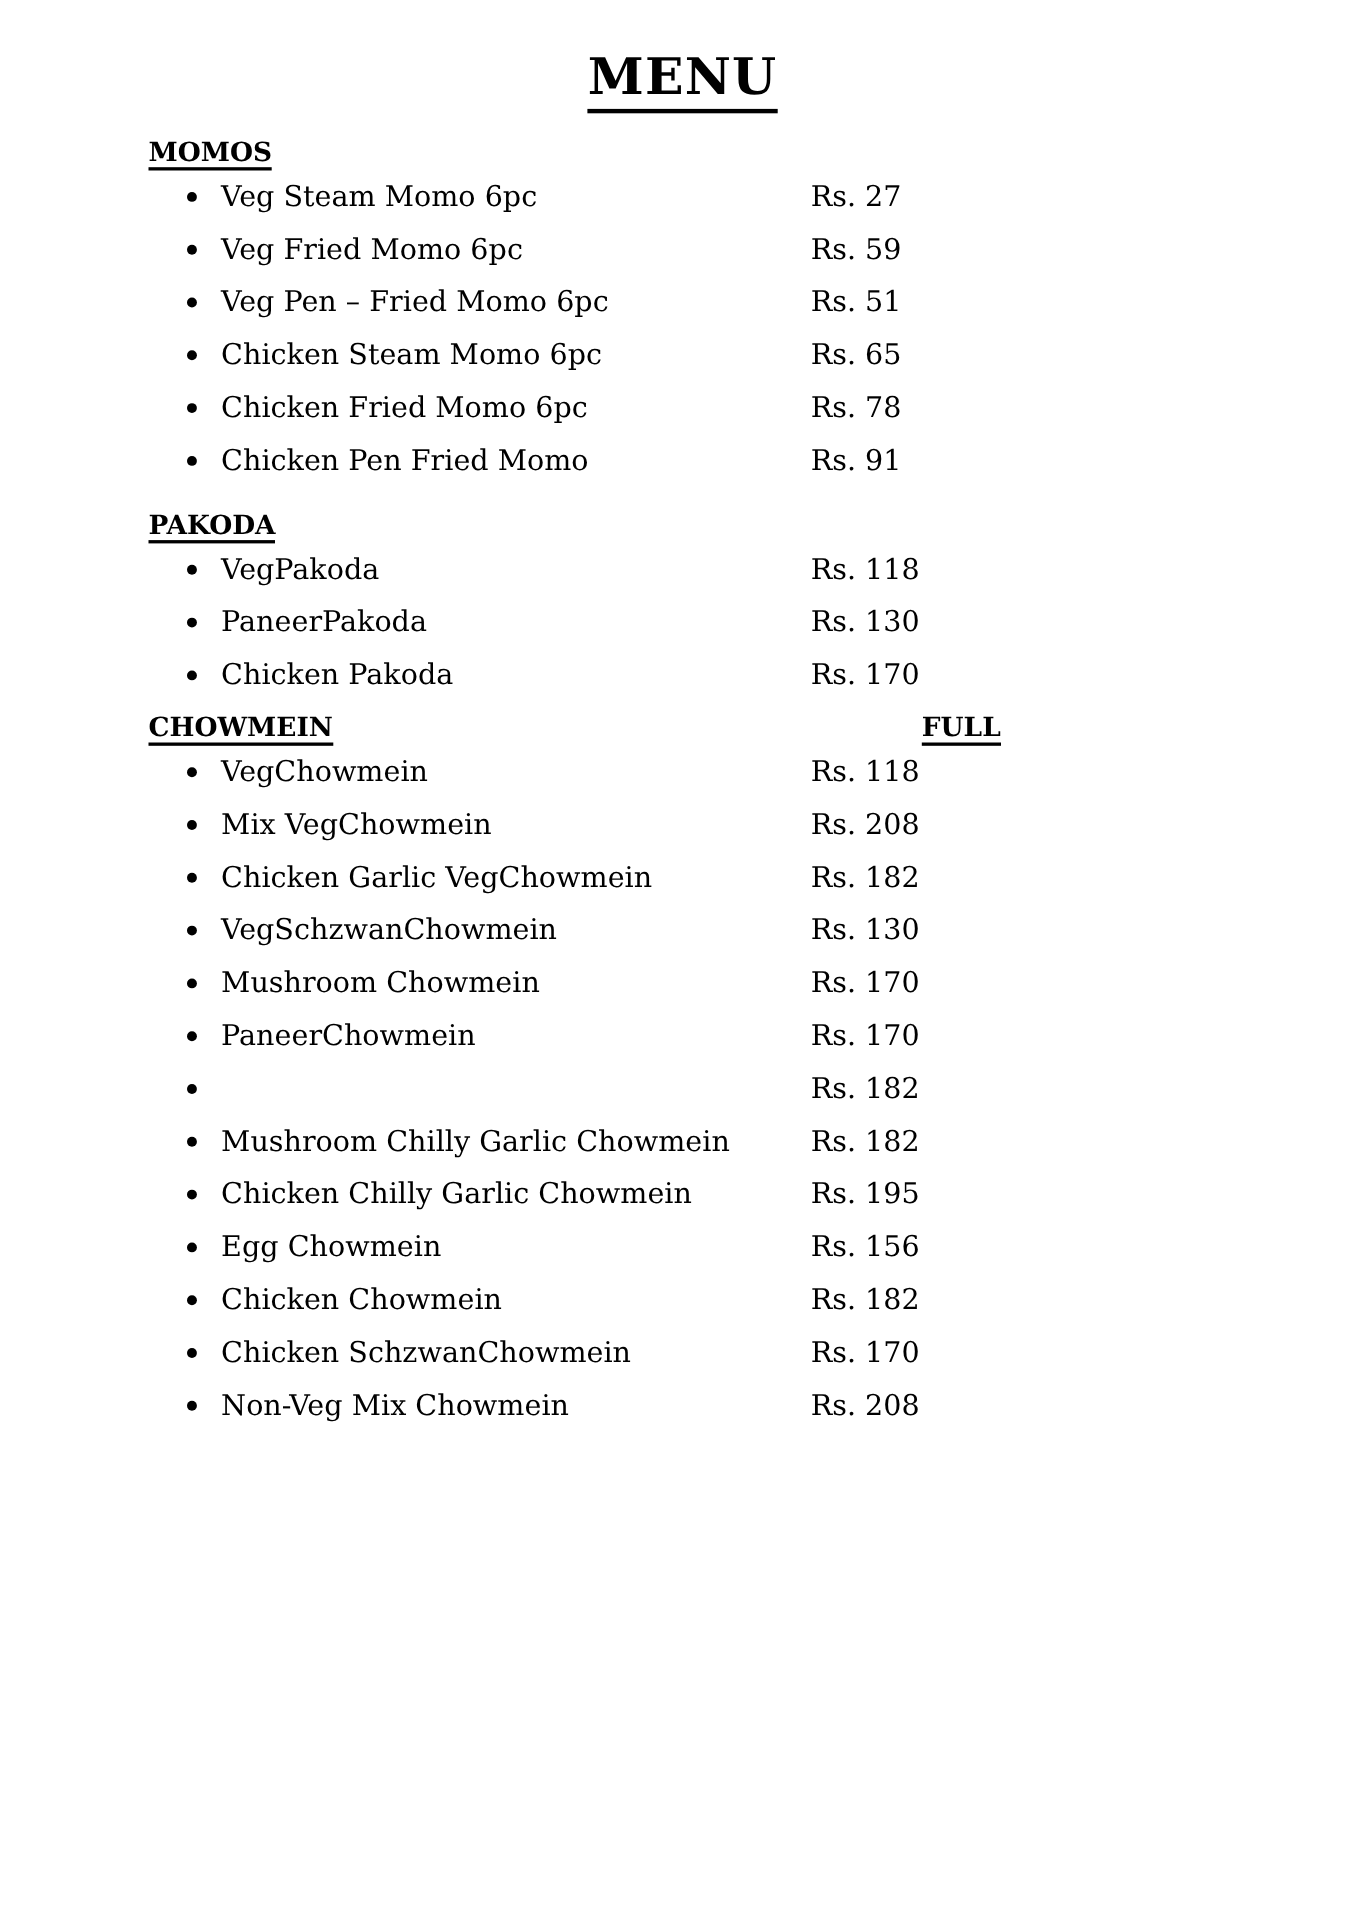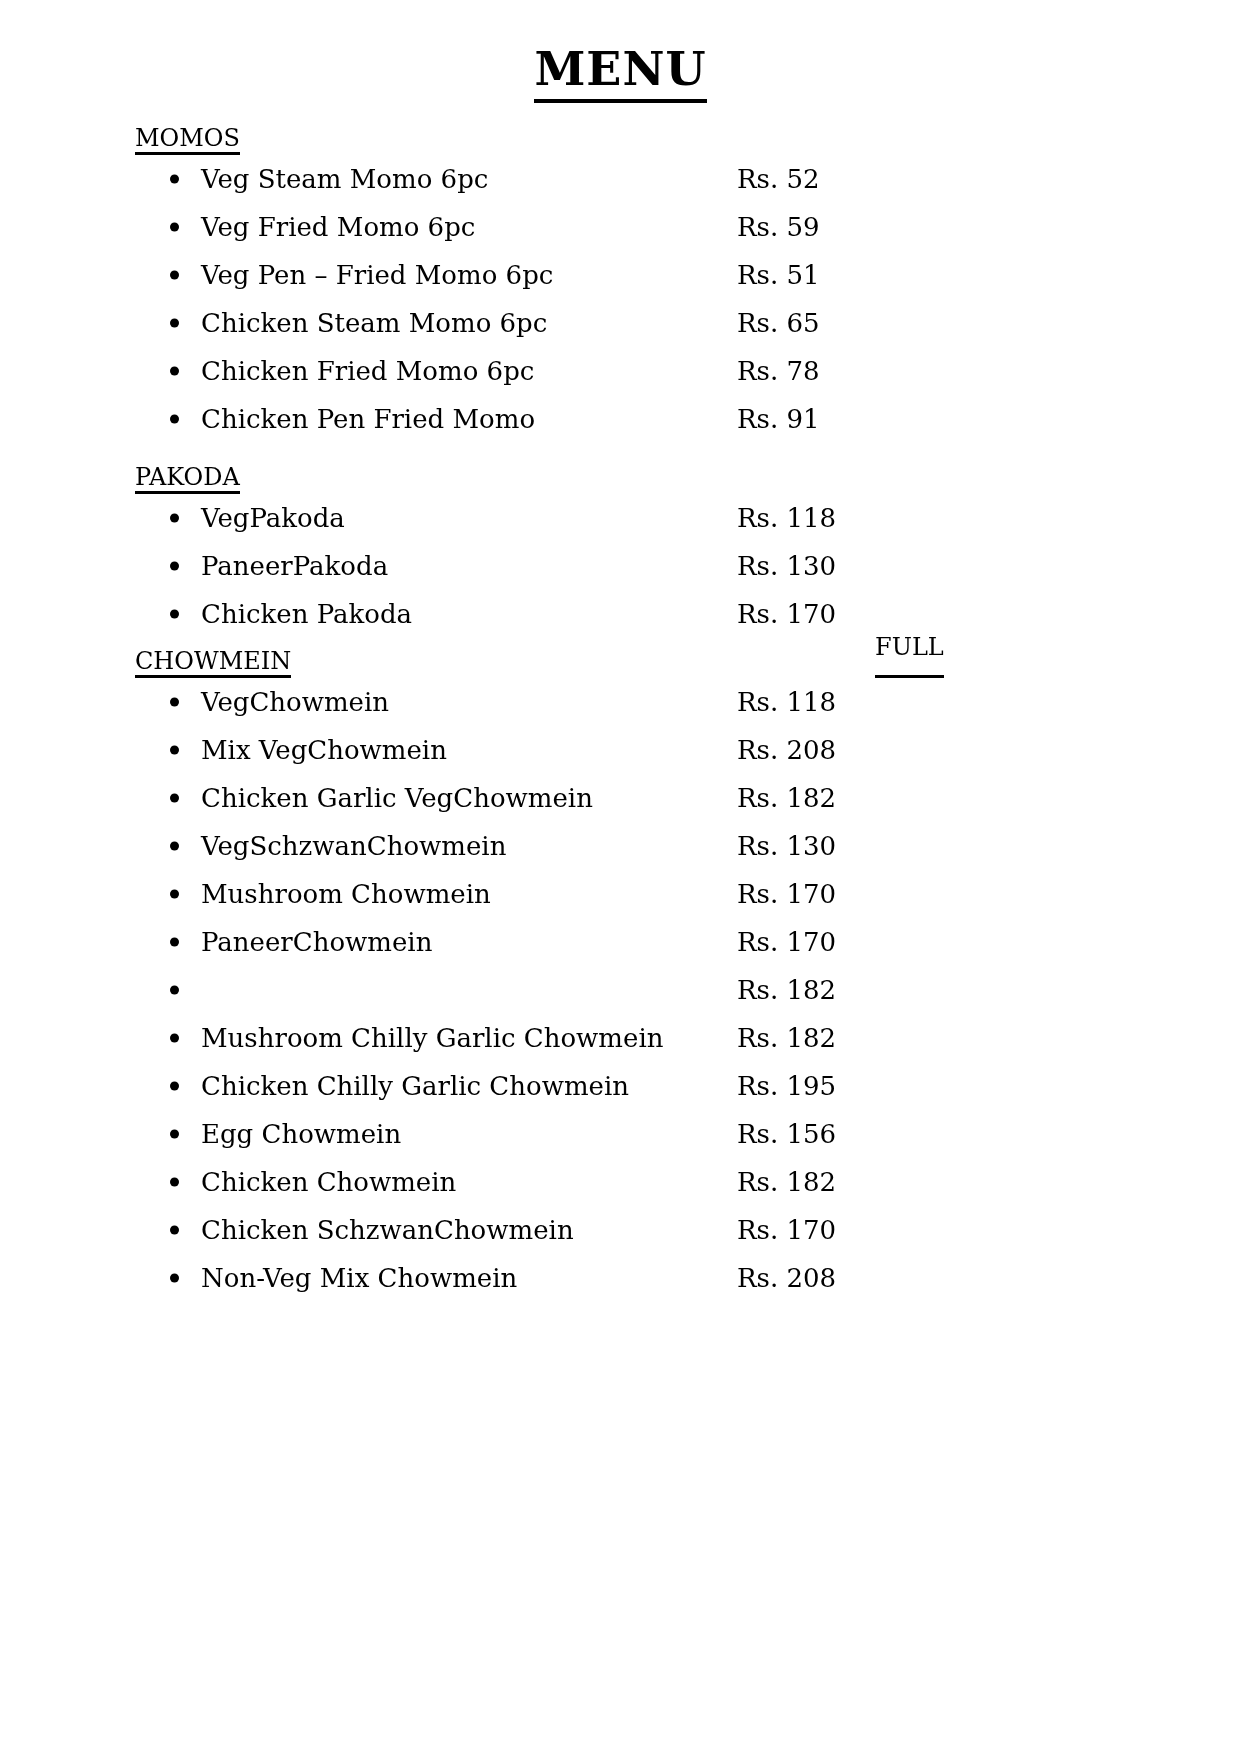--- a/index.html
+++ b/index.html
@@ -34,36 +34,36 @@
     line-height: 1.0;
   }
   .menu-title span {
     border-bottom: 4px solid #000;
     padding-bottom: 3px;
   }
 
   
   .section-head {
     font-size: 24px;
-    font-weight: normal;
+    font-weight: bold;
     line-height: 1.0;
     display: flex;
-    align-items: flex-end;
+    align-items: center;
   }
   .section-head .sh-name {
     border-bottom: 3px solid #000;
     padding-bottom: 2px;
     display: inline-block;
   }
   .section-head .sh-right {
     border-bottom: 3px solid #000;
-    padding-bottom: 16px;
+    padding-bottom: 2px;
     display: inline-block;
     position: absolute;
-    left: 740px;
+    left: 703px;
   }
   .section-head-wrap {
     position: relative;
     margin-left: 135px;
   }
 
   
   ul.items {
     list-style: none;
     margin: 0;
@@ -115,21 +115,21 @@
 
   <div class="section-head-wrap sec-momos">
     <div class="section-head">
       <span class="sh-name">MOMOS</span>
     </div>
   </div>
   <ul class="items list-momos">
     <li>
       <span class="bullet"></span>
       <span class="item-name">Veg Steam Momo 6pc</span>
-      <span class="item-price">Rs. 52</span>
+      <span class="item-price">Rs. 27</span>
     </li>
     <li>
       <span class="bullet"></span>
       <span class="item-name">Veg Fried Momo 6pc</span>
       <span class="item-price">Rs. 59</span>
     </li>
     <li>
       <span class="bullet"></span>
       <span class="item-name">Veg Pen – Fried Momo 6pc</span>
       <span class="item-price">Rs. 51</span>

